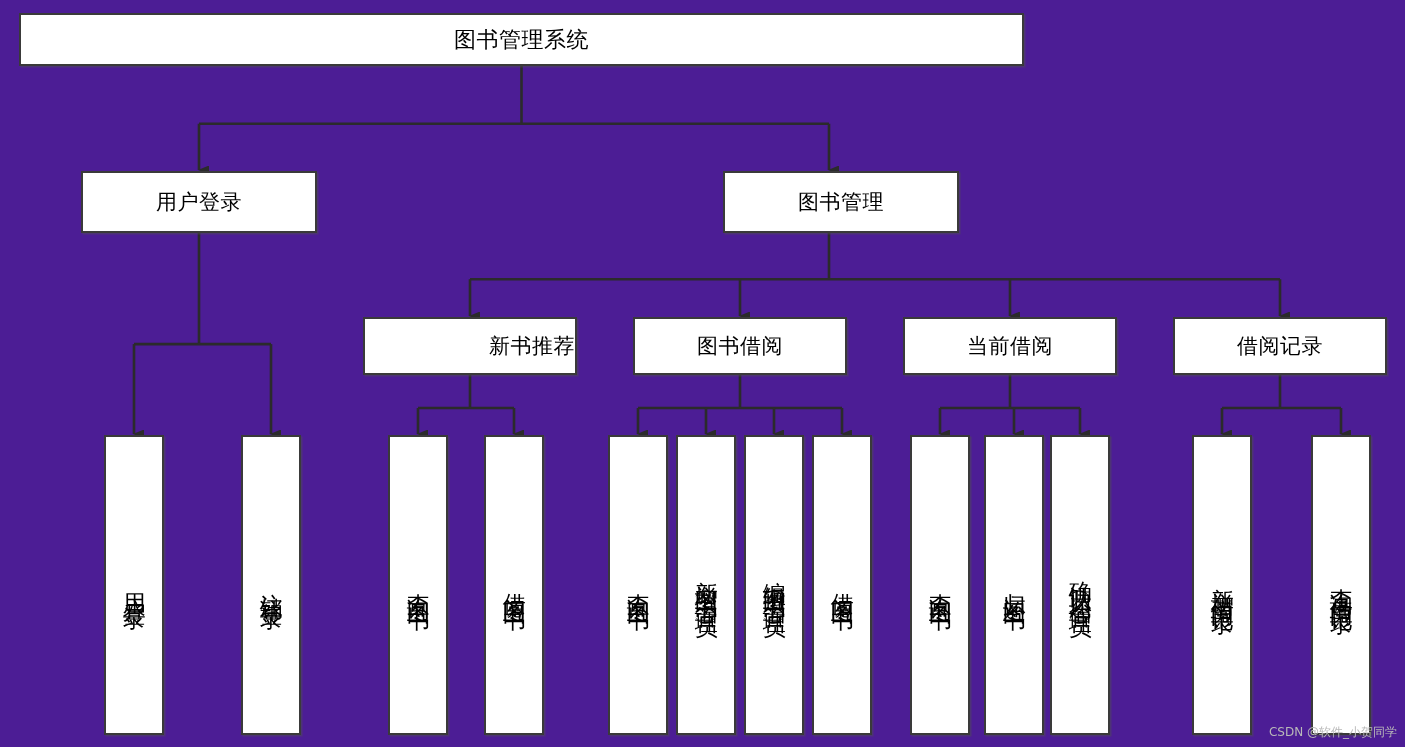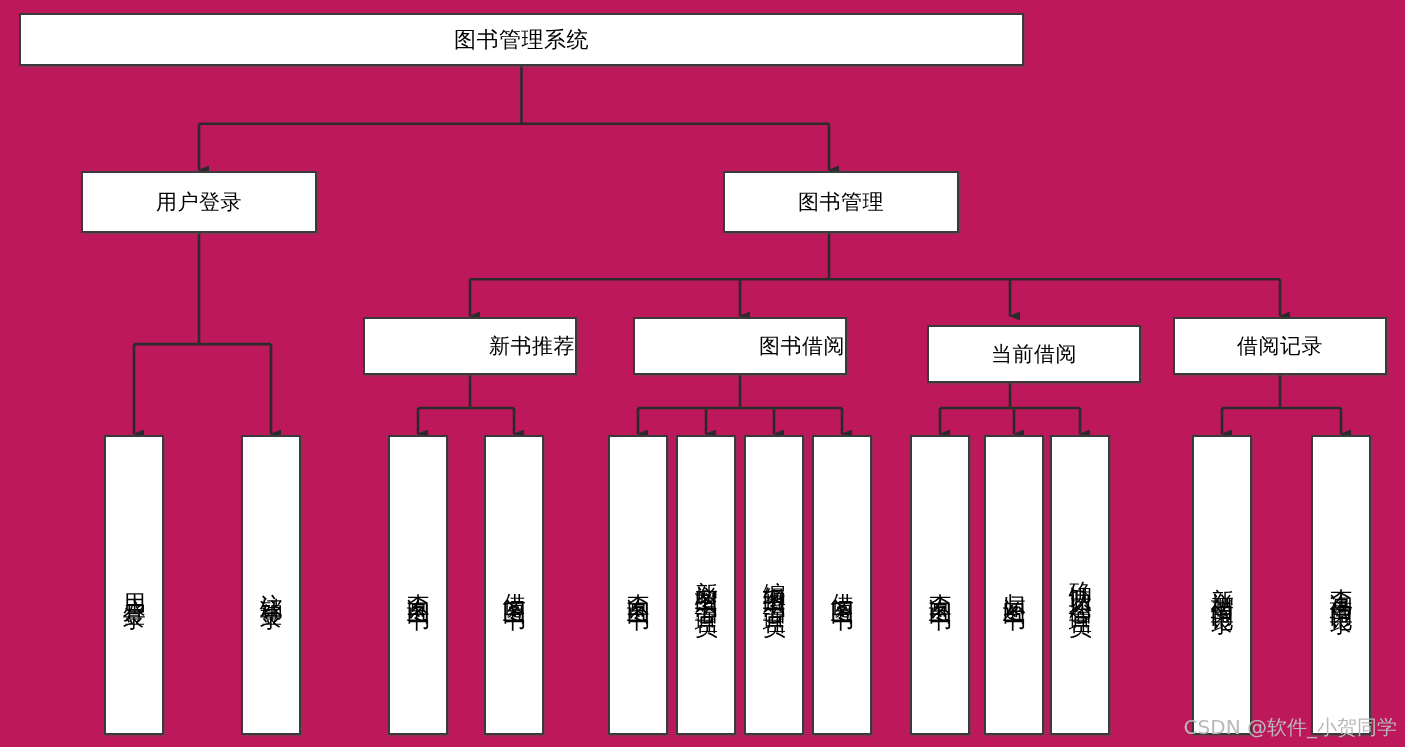--- a/index.html
+++ b/index.html
@@ -10,21 +10,21 @@
   body {
     width: 1405px;
     height: 747px;
     font-family: "DejaVu Sans", "Liberation Sans", sans-serif;
     overflow: hidden;
   }
   #diagram-root {
     position: relative;
     width: 1405px;
     height: 747px;
-    background: #be185d;
+    background: #4c1d95;
   }
   svg.edges {
     position: absolute;
     left: 0; top: 0;
     width: 1405px;
     height: 747px;
   }
   .node {
     position: absolute;
     box-sizing: border-box;
@@ -52,21 +52,21 @@
     text-orientation: upright;
     font-size: 23px;
     letter-spacing: 5px;
     line-height: 1.1;
     white-space: nowrap;
   }
   .watermark {
     position: absolute;
     right: 8px;
     bottom: 6px;
-    font-size: 20px;
+    font-size: 12px;
     color: #b9b9b9;
     font-family: "DejaVu Sans", "Liberation Sans", sans-serif;
     white-space: nowrap;
     pointer-events: none;
   }
 </style>
 </head>
 <body>
 
 <div id="diagram-root">
@@ -118,24 +118,24 @@
       </div>
       <div class="node horizontal" style="left: 81px; top: 171px; width: 236px; height: 62px;">
         <span class="label">用户登录</span>
       </div>
       <div class="node horizontal" style="left: 711px; top: 171px; width: 236px; height: 62px; margin-left: 12px;">
         <span class="label">图书管理</span>
       </div>
       <div class="node horizontal" style="left: 363px; top: 317px; width: 214px; height: 58px; justify-content: flex-end;">
         <span class="label">新书推荐</span>
       </div>
-      <div class="node horizontal" style="left: 633px; top: 317px; width: 214px; height: 58px; justify-content: flex-end;">
+      <div class="node horizontal" style="left: 633px; top: 317px; width: 214px; height: 58px;">
         <span class="label">图书借阅</span>
       </div>
-      <div class="node horizontal" style="left: 903px; top: 325px; width: 214px; height: 58px; margin-left: 24px;">
+      <div class="node horizontal" style="left: 903px; top: 317px; width: 214px; height: 58px;">
         <span class="label">当前借阅</span>
       </div>
       <div class="node horizontal" style="left: 1173px; top: 317px; width: 214px; height: 58px;">
         <span class="label">借阅记录</span>
       </div>
       <div class="node vertical" style="left: 104px; top: 435px; width: 60px; height: 300px;">
         <span class="label">用户登录</span>
       </div>
       <div class="node vertical" style="left: 241px; top: 435px; width: 60px; height: 300px;">
         <span class="label">注销登录</span>

